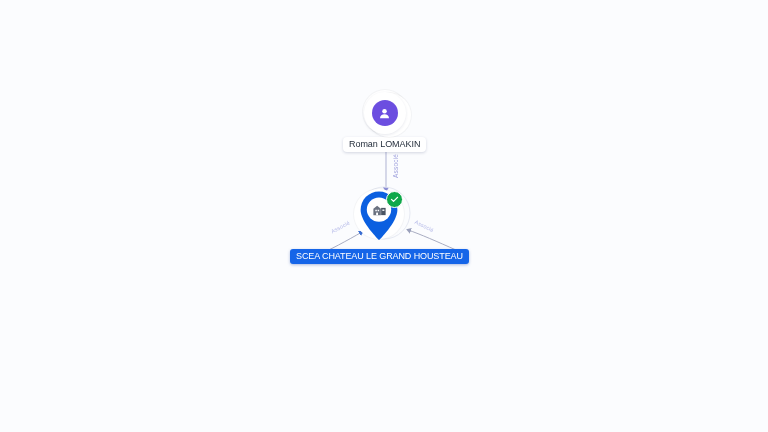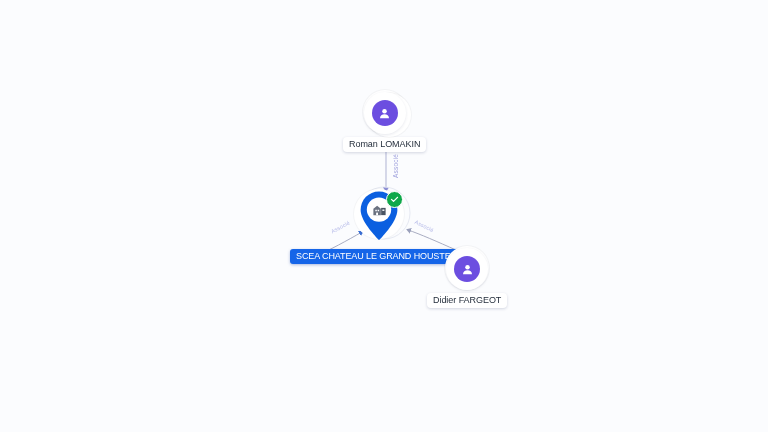--- a/index.html
+++ b/index.html
@@ -249,28 +249,14 @@
           <svg width="9" height="9" viewBox="0 0 24 24" aria-hidden="true">
             <path d="M20 6.2 L9.4 17 L4 11.6" fill="none" stroke="#ffffff" stroke-width="3.4" stroke-linecap="round" stroke-linejoin="round"></path>
           </svg>
         </div>
       </div>
     </div>
     <div class="node-label selected">SCEA CHATEAU LE GRAND HOUSTEAU</div>
   </div>
 
 
-  <div class="node" id="node-didier-fargeot">
-    <div class="node-glyph">
-      <div class="halo h1"></div>
-      <div class="disc-white">
-        <div class="disc-purple">
-          <svg width="15" height="15" viewBox="0 0 24 24" aria-hidden="true">
-            <circle cx="12" cy="8.3" r="3.6" fill="#ffffff"></circle>
-            <path d="M4.8 19.5c0-3.9 3.2-6.3 7.2-6.3s7.2 2.4 7.2 6.3z" fill="#ffffff"></path>
-          </svg>
-        </div>
-      </div>
-    </div>
-    <div class="node-label">Didier FARGEOT</div>
-  </div>
 
 </div>
 
 </body></html>

